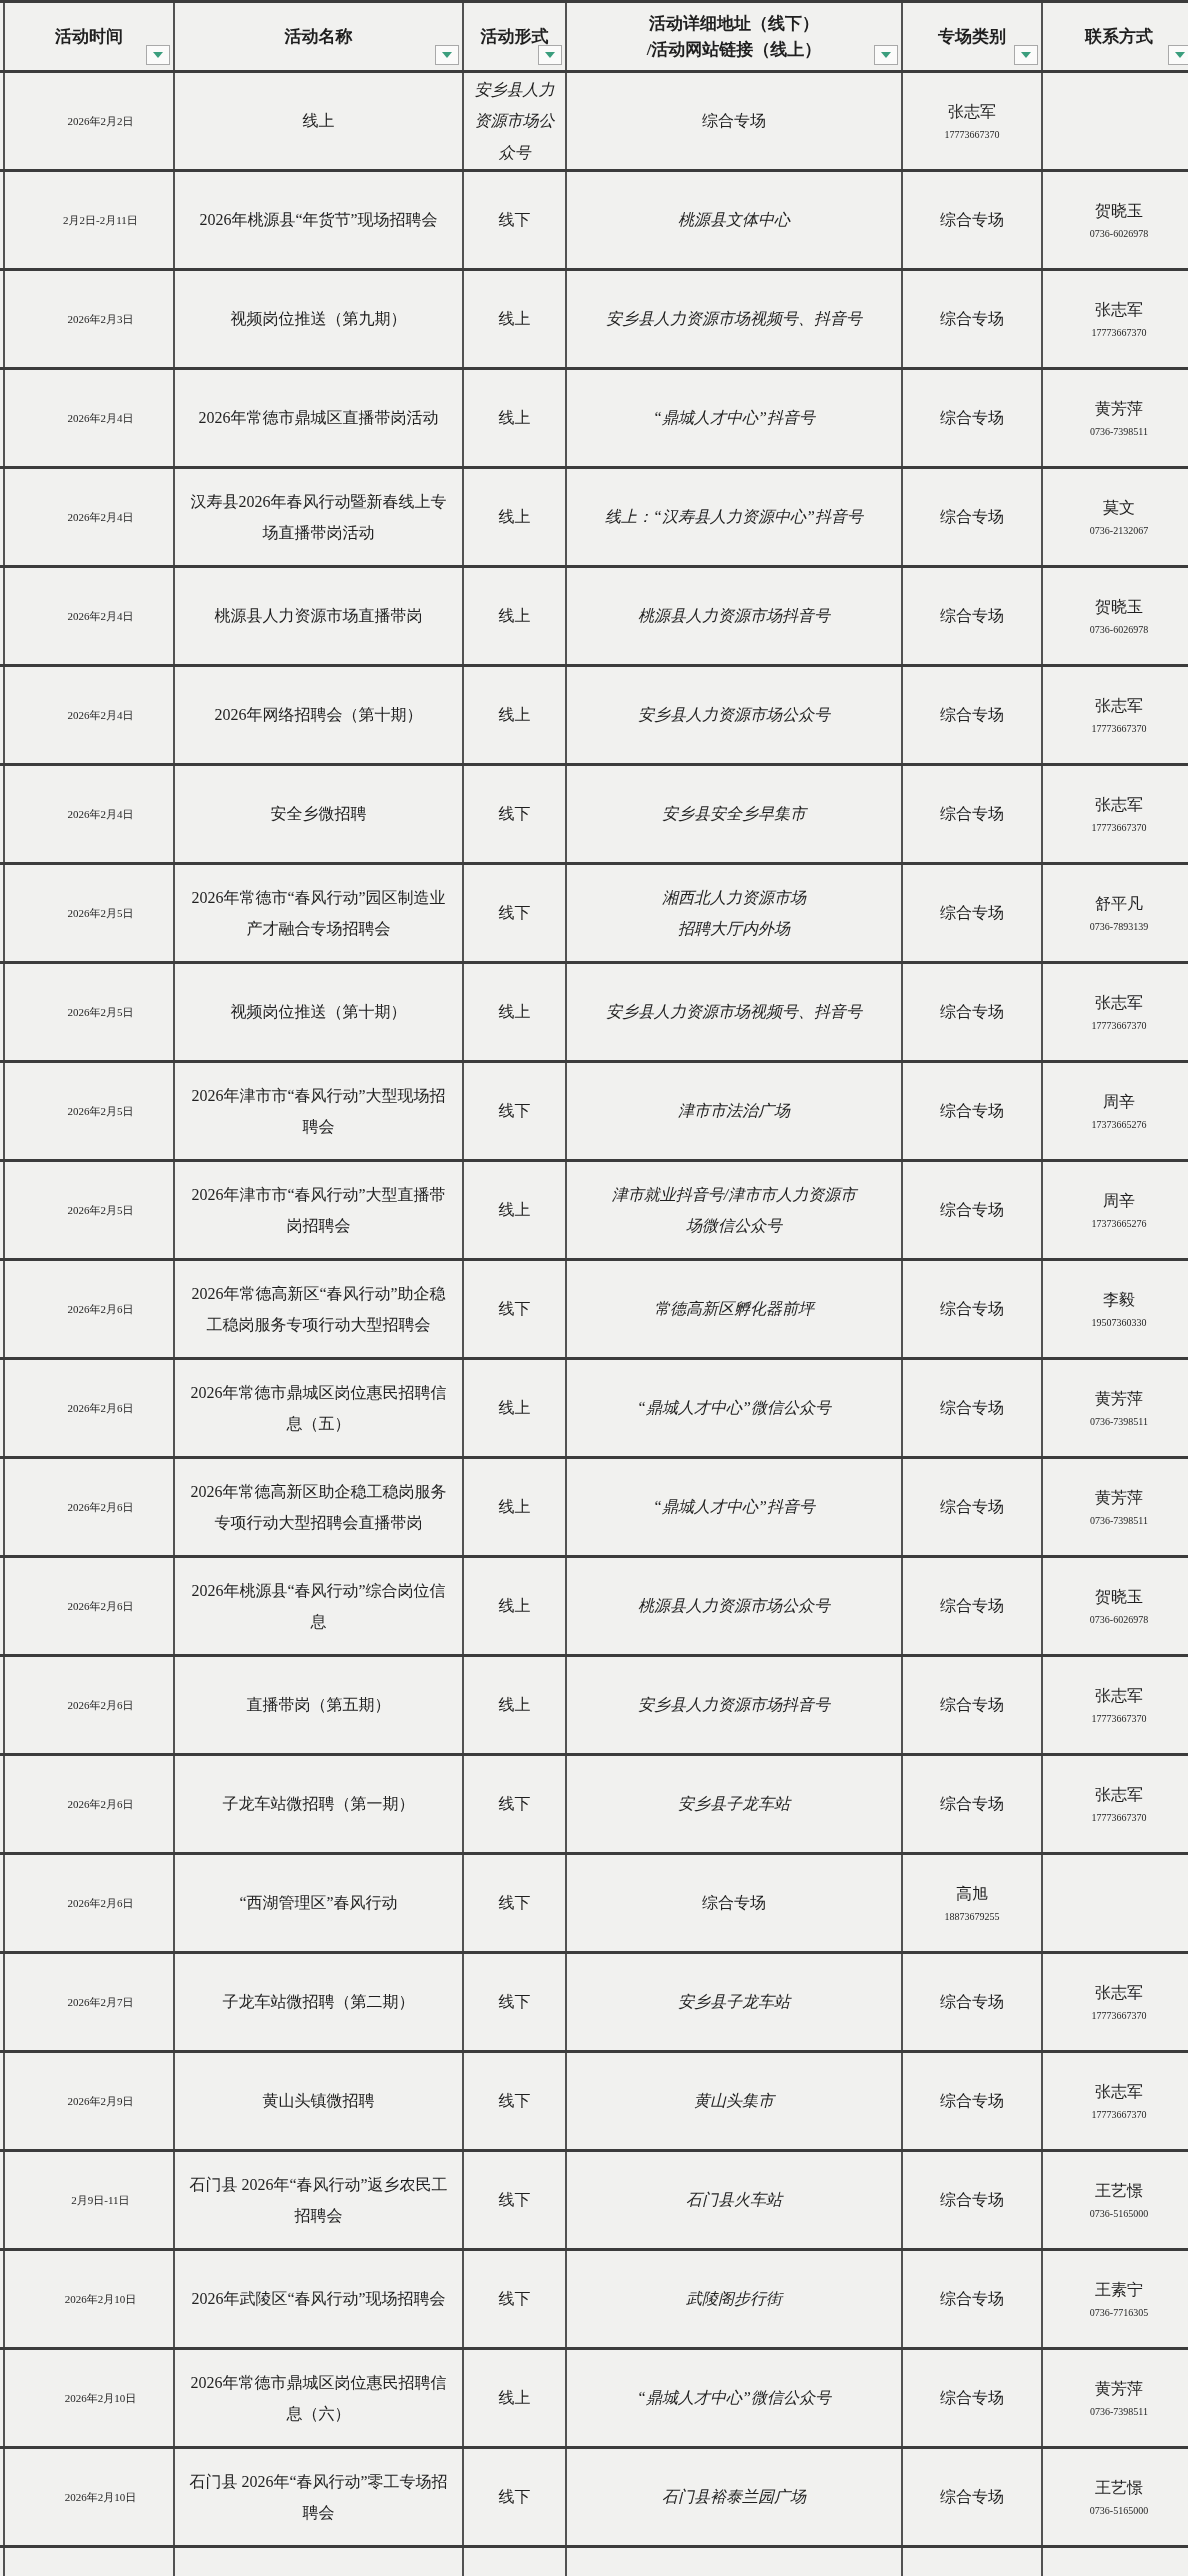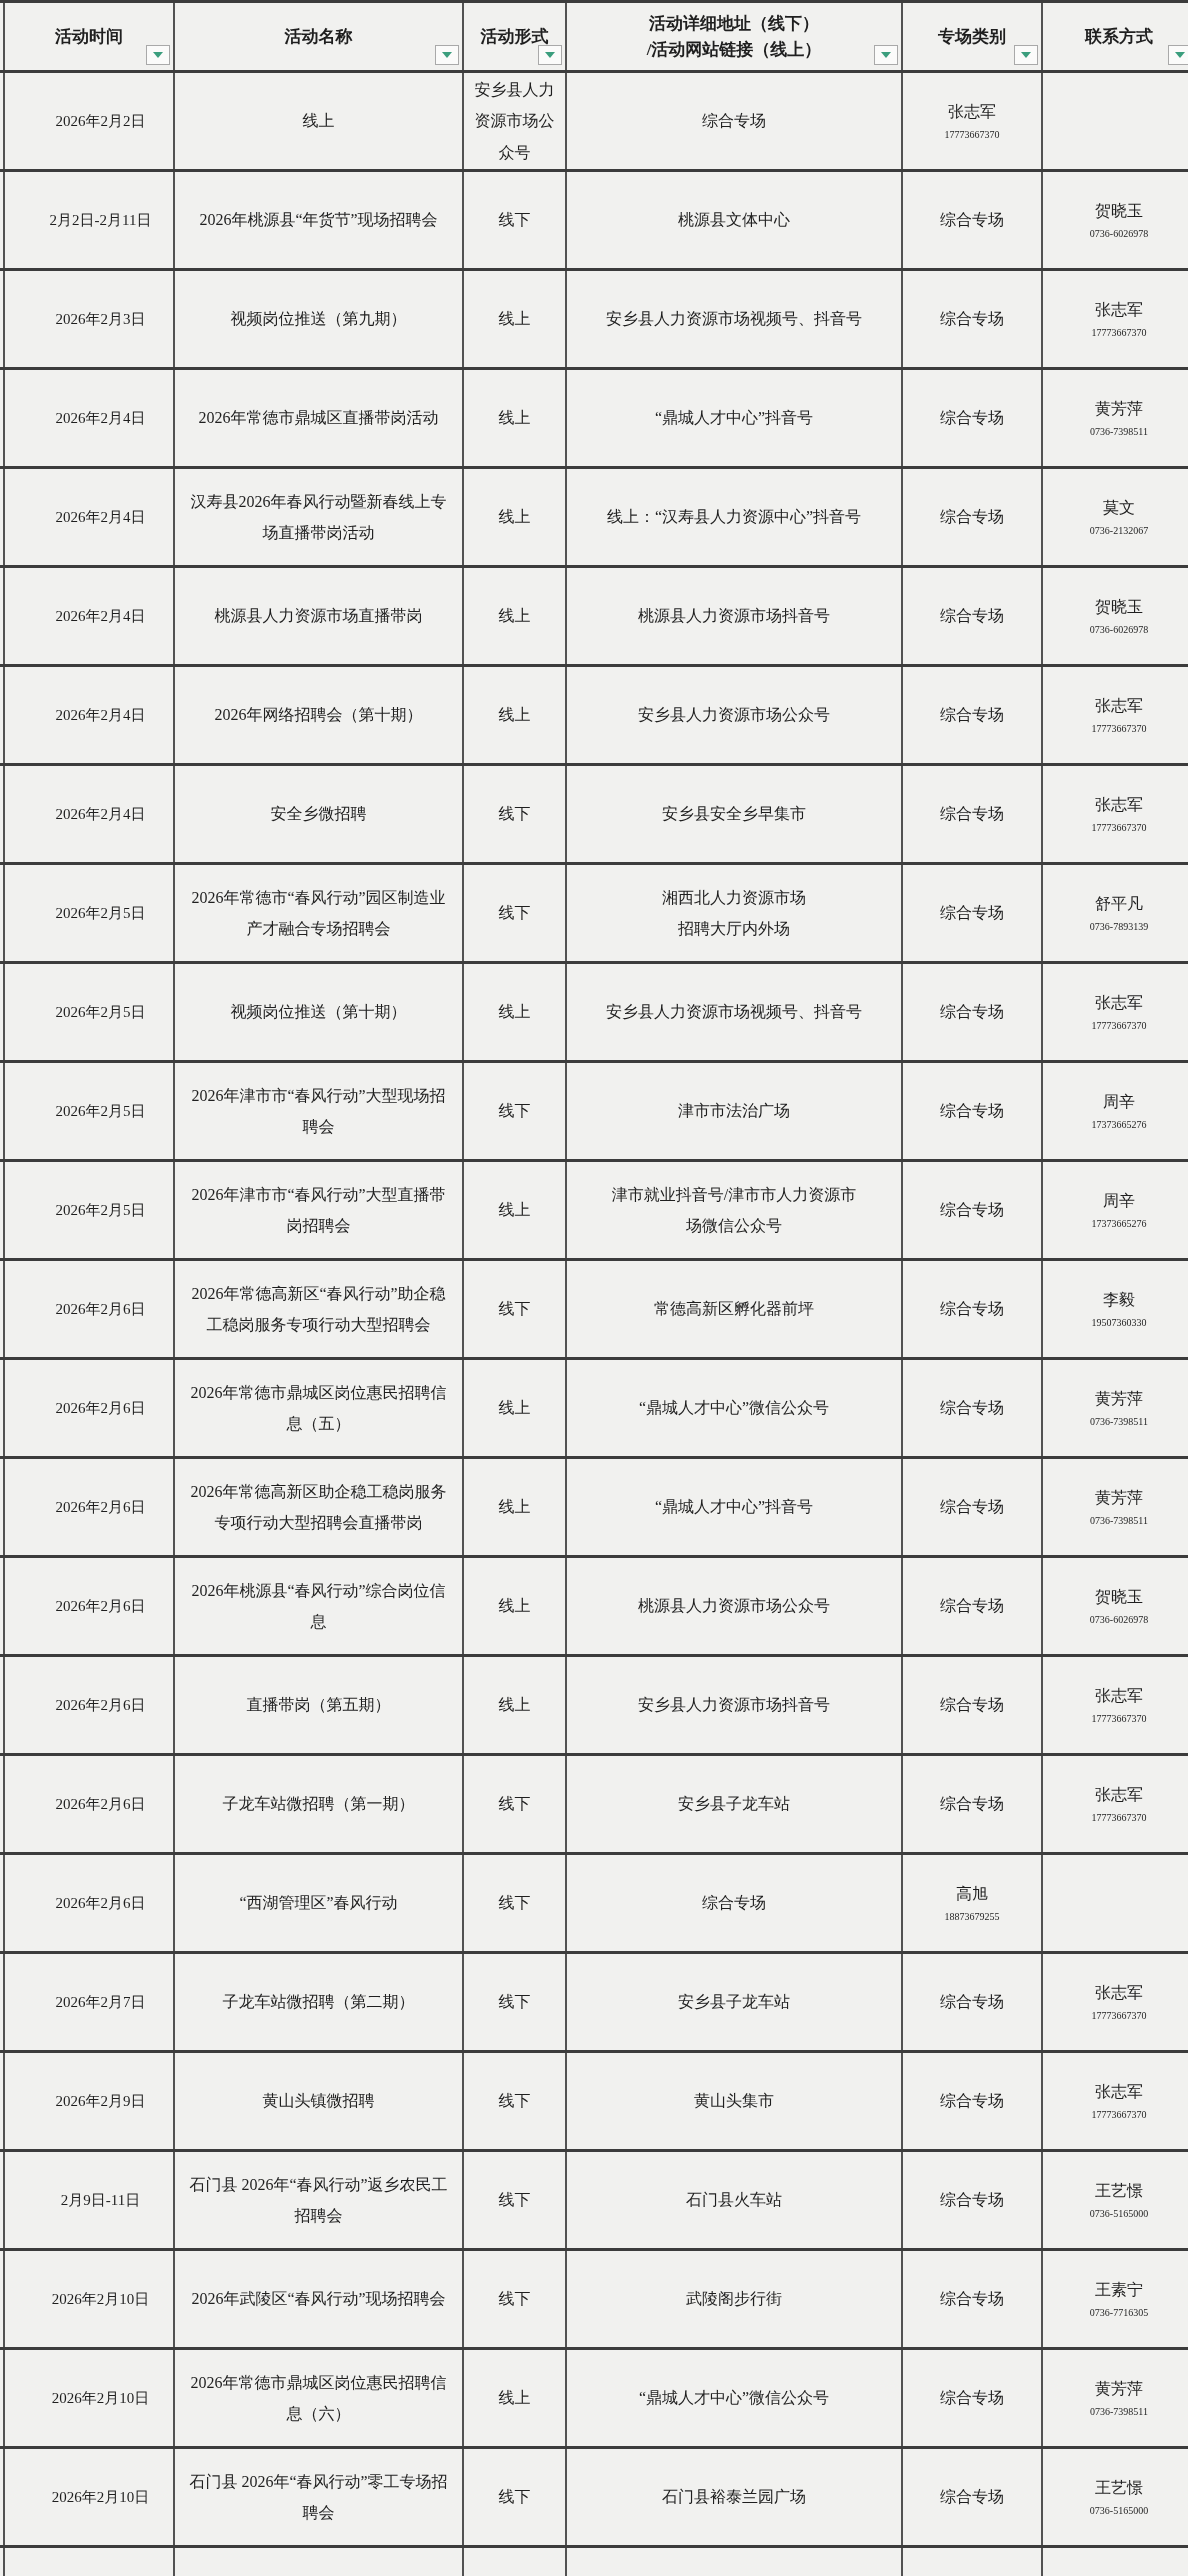--- a/index.html
+++ b/index.html
@@ -56,23 +56,23 @@
     border:1px solid #a9a9a9;
     display:flex; align-items:center; justify-content:center;
     cursor:pointer;
   }
   .tri{
     width:0; height:0;
     border-left:5.4px solid transparent;
     border-right:5.4px solid transparent;
     border-top:6.4px solid var(--teal);
   }
-  .date-cell{ font-size:15px;margin-left:23px; }
+  .date-cell{ font-size:11px;margin-left:23px; }
   .name-cell{ line-height:1.95; }
-  .addr-cell{ white-space:pre-line; line-height:1.95; }
+  .addr-cell{ white-space:pre-line; line-height:1.95;font-style:italic; }
   .contact-cell{ line-height:1.75; }
   .contact-cell .phone{ font-size:10px; }
 </style>
 </head>
 <body>
 
 <div class="table" id="table">
   <div class="row header-row">
     <div class="cell sliver"></div>
 

